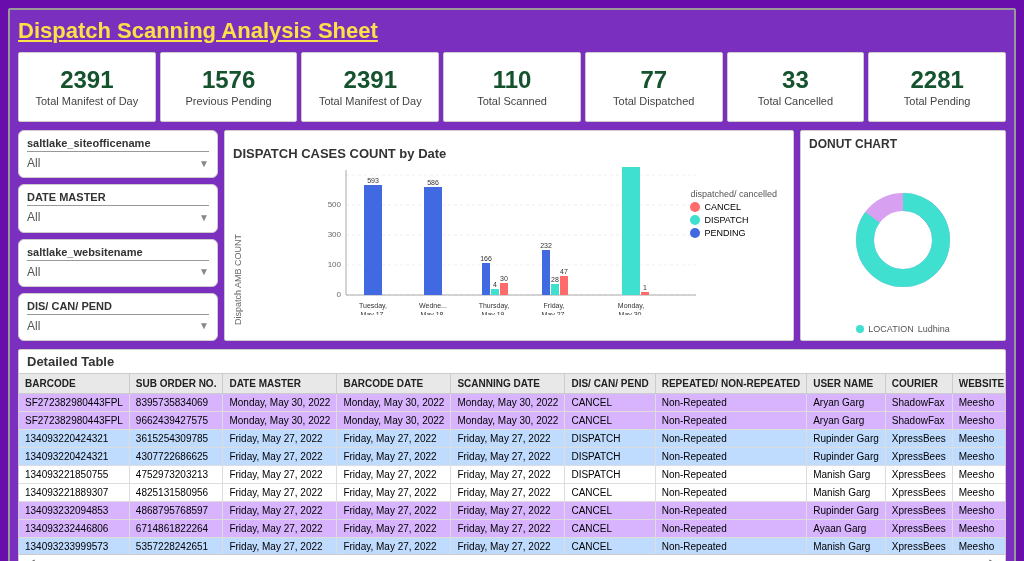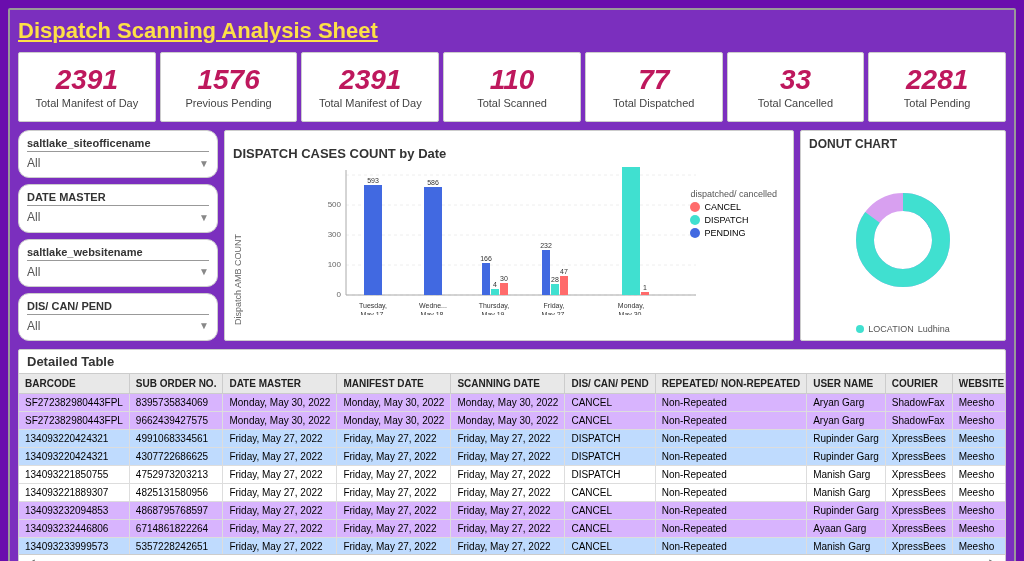--- a/index.html
+++ b/index.html
@@ -35,25 +35,24 @@
       border-radius: 2px;
       flex: 1;
       display: flex;
       flex-direction: column;
       align-items: center;
       justify-content: center;
       padding: 6px 4px;
       min-height: 70px;
     }
     .kpi-value {
-      font-size: 28px;
-      font-weight: bold;
-      color: #be185d;
+      font-size: 24px;
+      font-weight: bold;
+      color: #14532d;
       line-height: 1.1;
-      font-style: italic;
     }
     .kpi-label {
       font-size: 11px;
       color: #444;
       text-align: center;
       margin-top: 2px;
     }
     
     .middle-section {
       display: flex;
@@ -64,21 +63,21 @@
     .filters-col {
       display: flex;
       flex-direction: column;
       gap: 6px;
       width: 200px;
       flex-shrink: 0;
     }
     .filter-box {
       background: white;
       border: 1px solid #ccc;
-      border-radius: 11px;
+      border-radius: 6px;
       padding: 6px 8px;
       flex: 1;
     }
     .filter-label {
       font-size: 11px;
       font-weight: bold;
       color: #333;
       border-bottom: 1px solid #999;
       margin-bottom: 4px;
       padding-bottom: 2px;
@@ -422,21 +421,21 @@
 
   <div class="table-section">
     <div class="table-title">Detailed Table</div>
     <div class="table-wrapper">
       <table class="data-table">
         <thead>
           <tr>
           <th>BARCODE</th>
               <th>SUB ORDER NO.</th>
               <th>DATE MASTER</th>
-              <th>MANIFEST DATE</th>
+              <th>BARCODE DATE</th>
               <th>SCANNING DATE</th>
               <th>DIS/ CAN/ PEND</th>
               <th>REPEATED/ NON-REPEATED</th>
               <th>USER NAME</th>
               <th>COURIER</th>
               <th>WEBSITE NAME</th>
             </tr>
         </thead>
         <tbody>
         <tr class="row-purple">
@@ -458,21 +457,21 @@
               <td>Monday, May 30, 2022</td>
               <td>Monday, May 30, 2022</td>
               <td>CANCEL</td>
               <td>Non-Repeated</td>
               <td>Aryan Garg</td>
               <td>ShadowFax</td>
               <td>Meesho</td>
             </tr>
             <tr class="row-blue">
               <td>134093220424321</td>
-              <td>4991068334561</td>
+              <td>3615254309785</td>
               <td>Friday, May 27, 2022</td>
               <td>Friday, May 27, 2022</td>
               <td>Friday, May 27, 2022</td>
               <td>DISPATCH</td>
               <td>Non-Repeated</td>
               <td>Rupinder Garg</td>
               <td>XpressBees</td>
               <td>Meesho</td>
             </tr>
             <tr class="row-blue">

